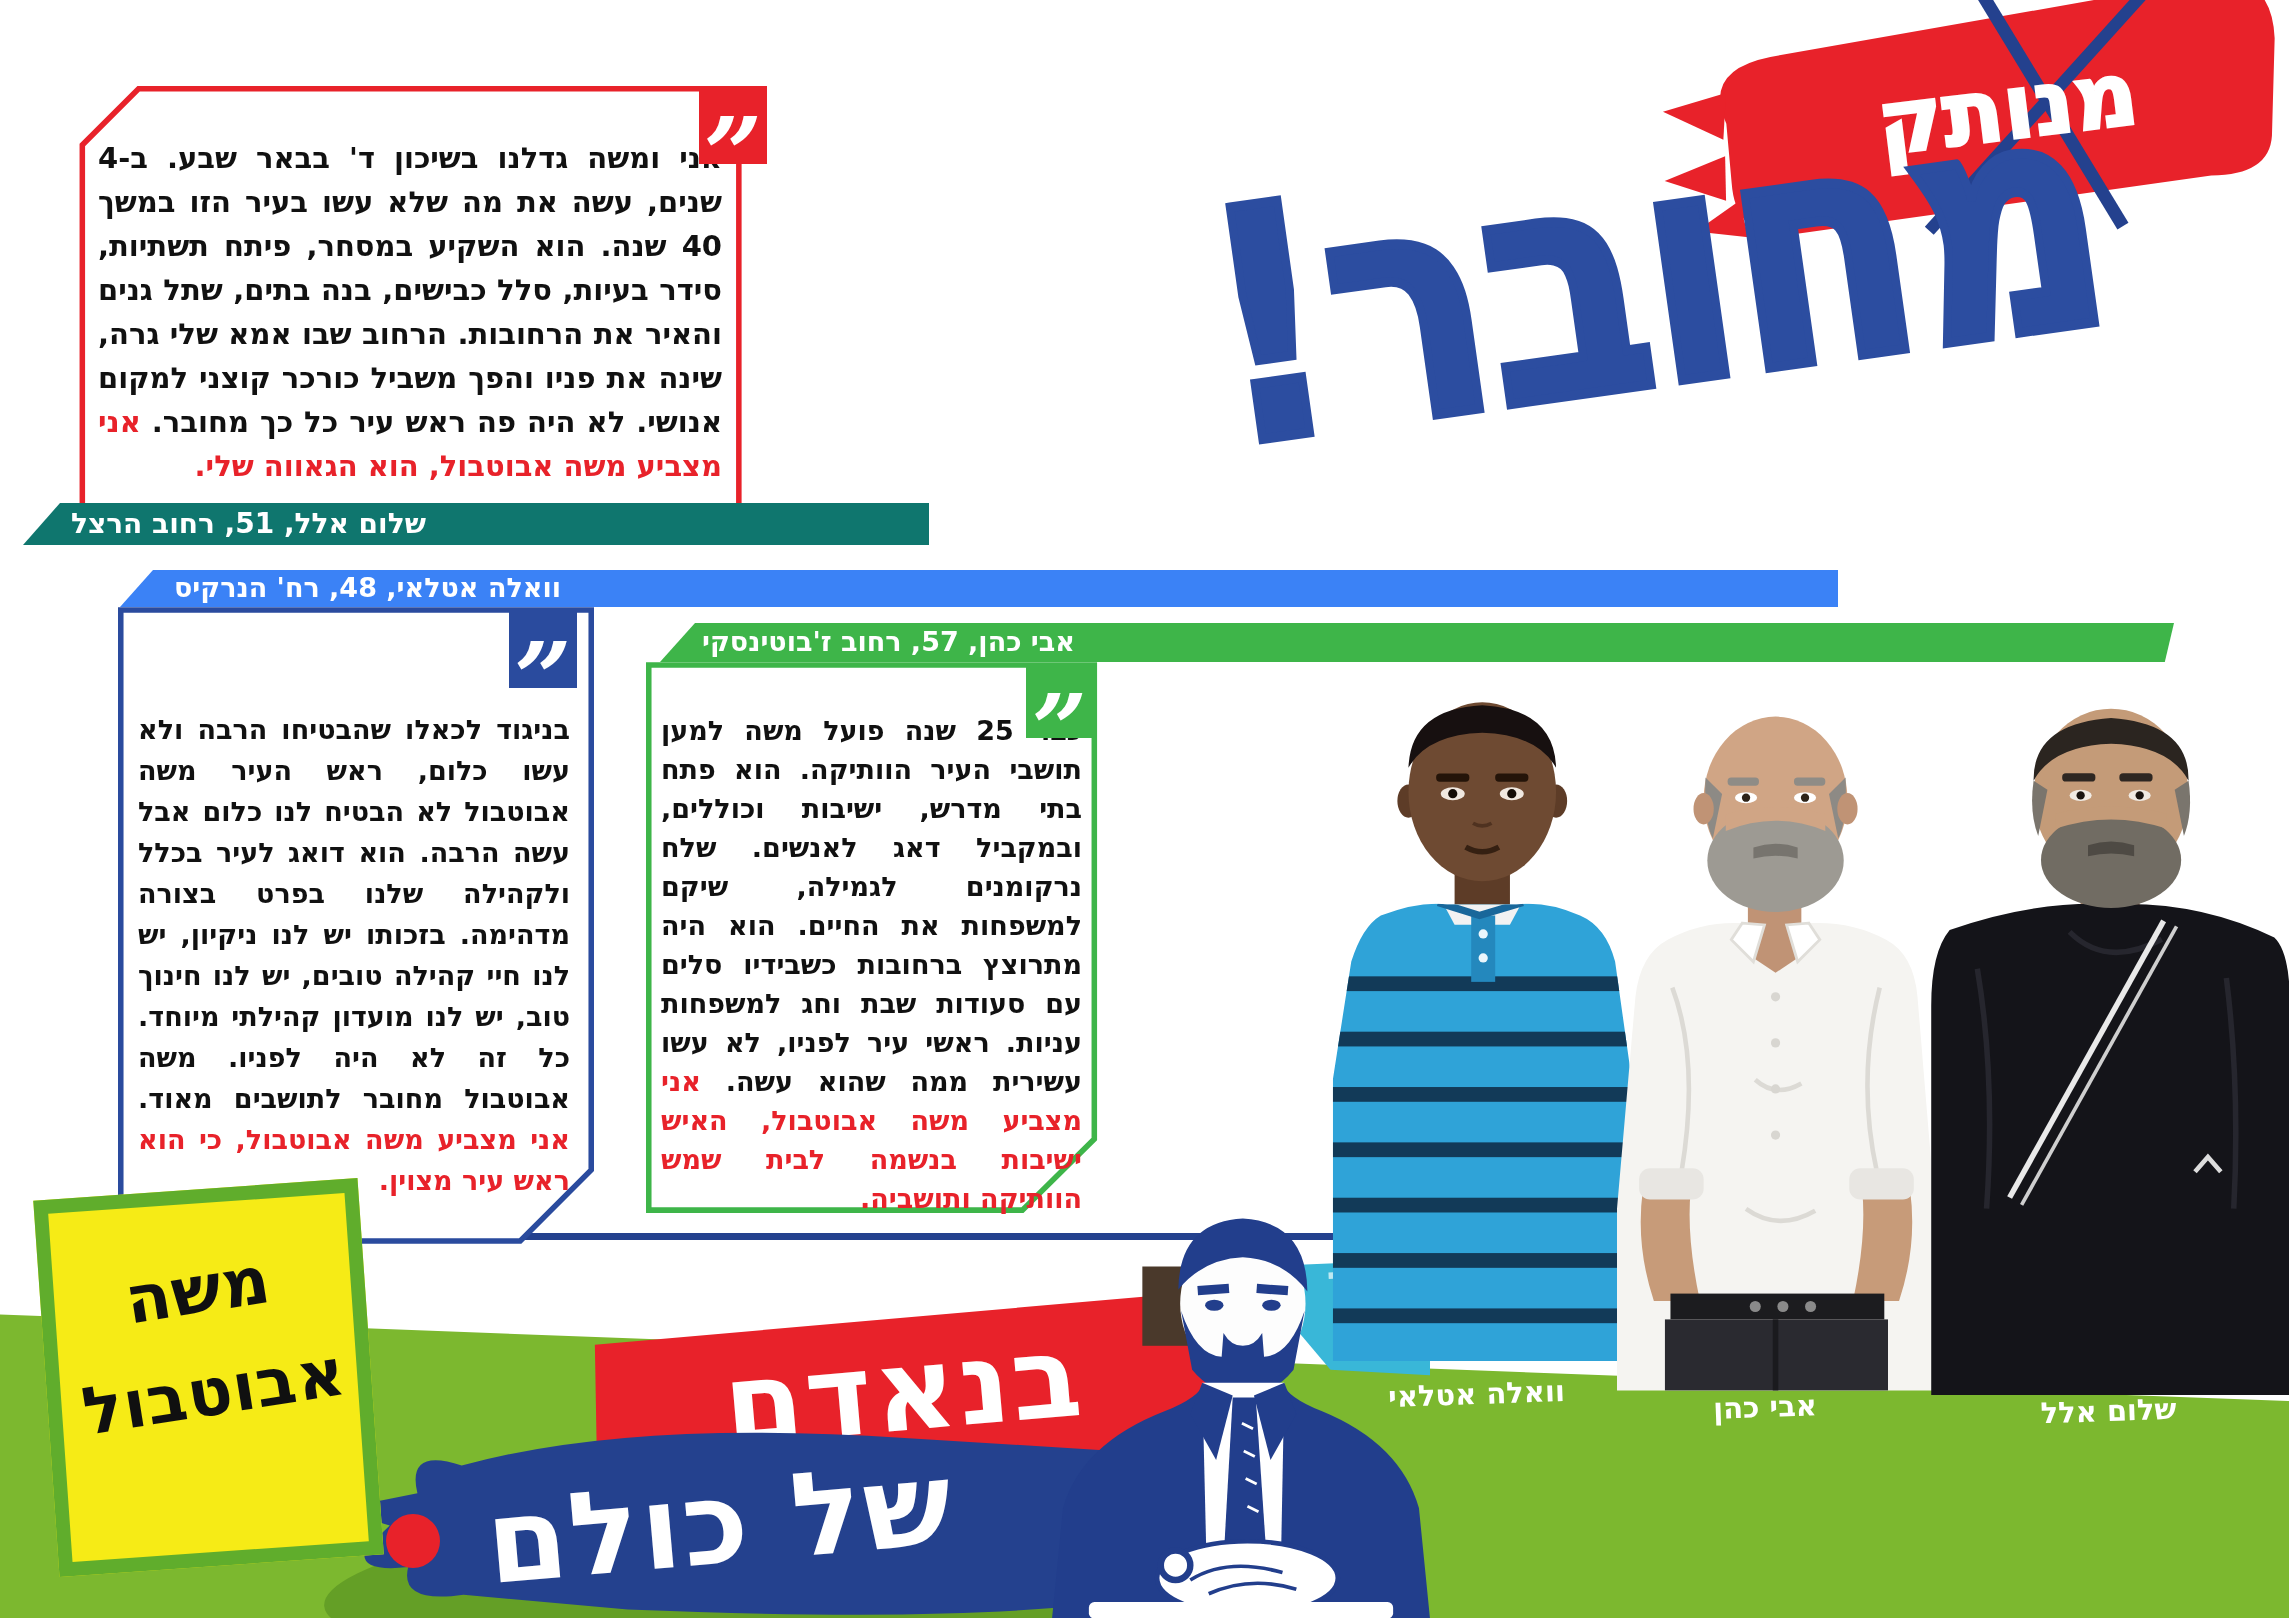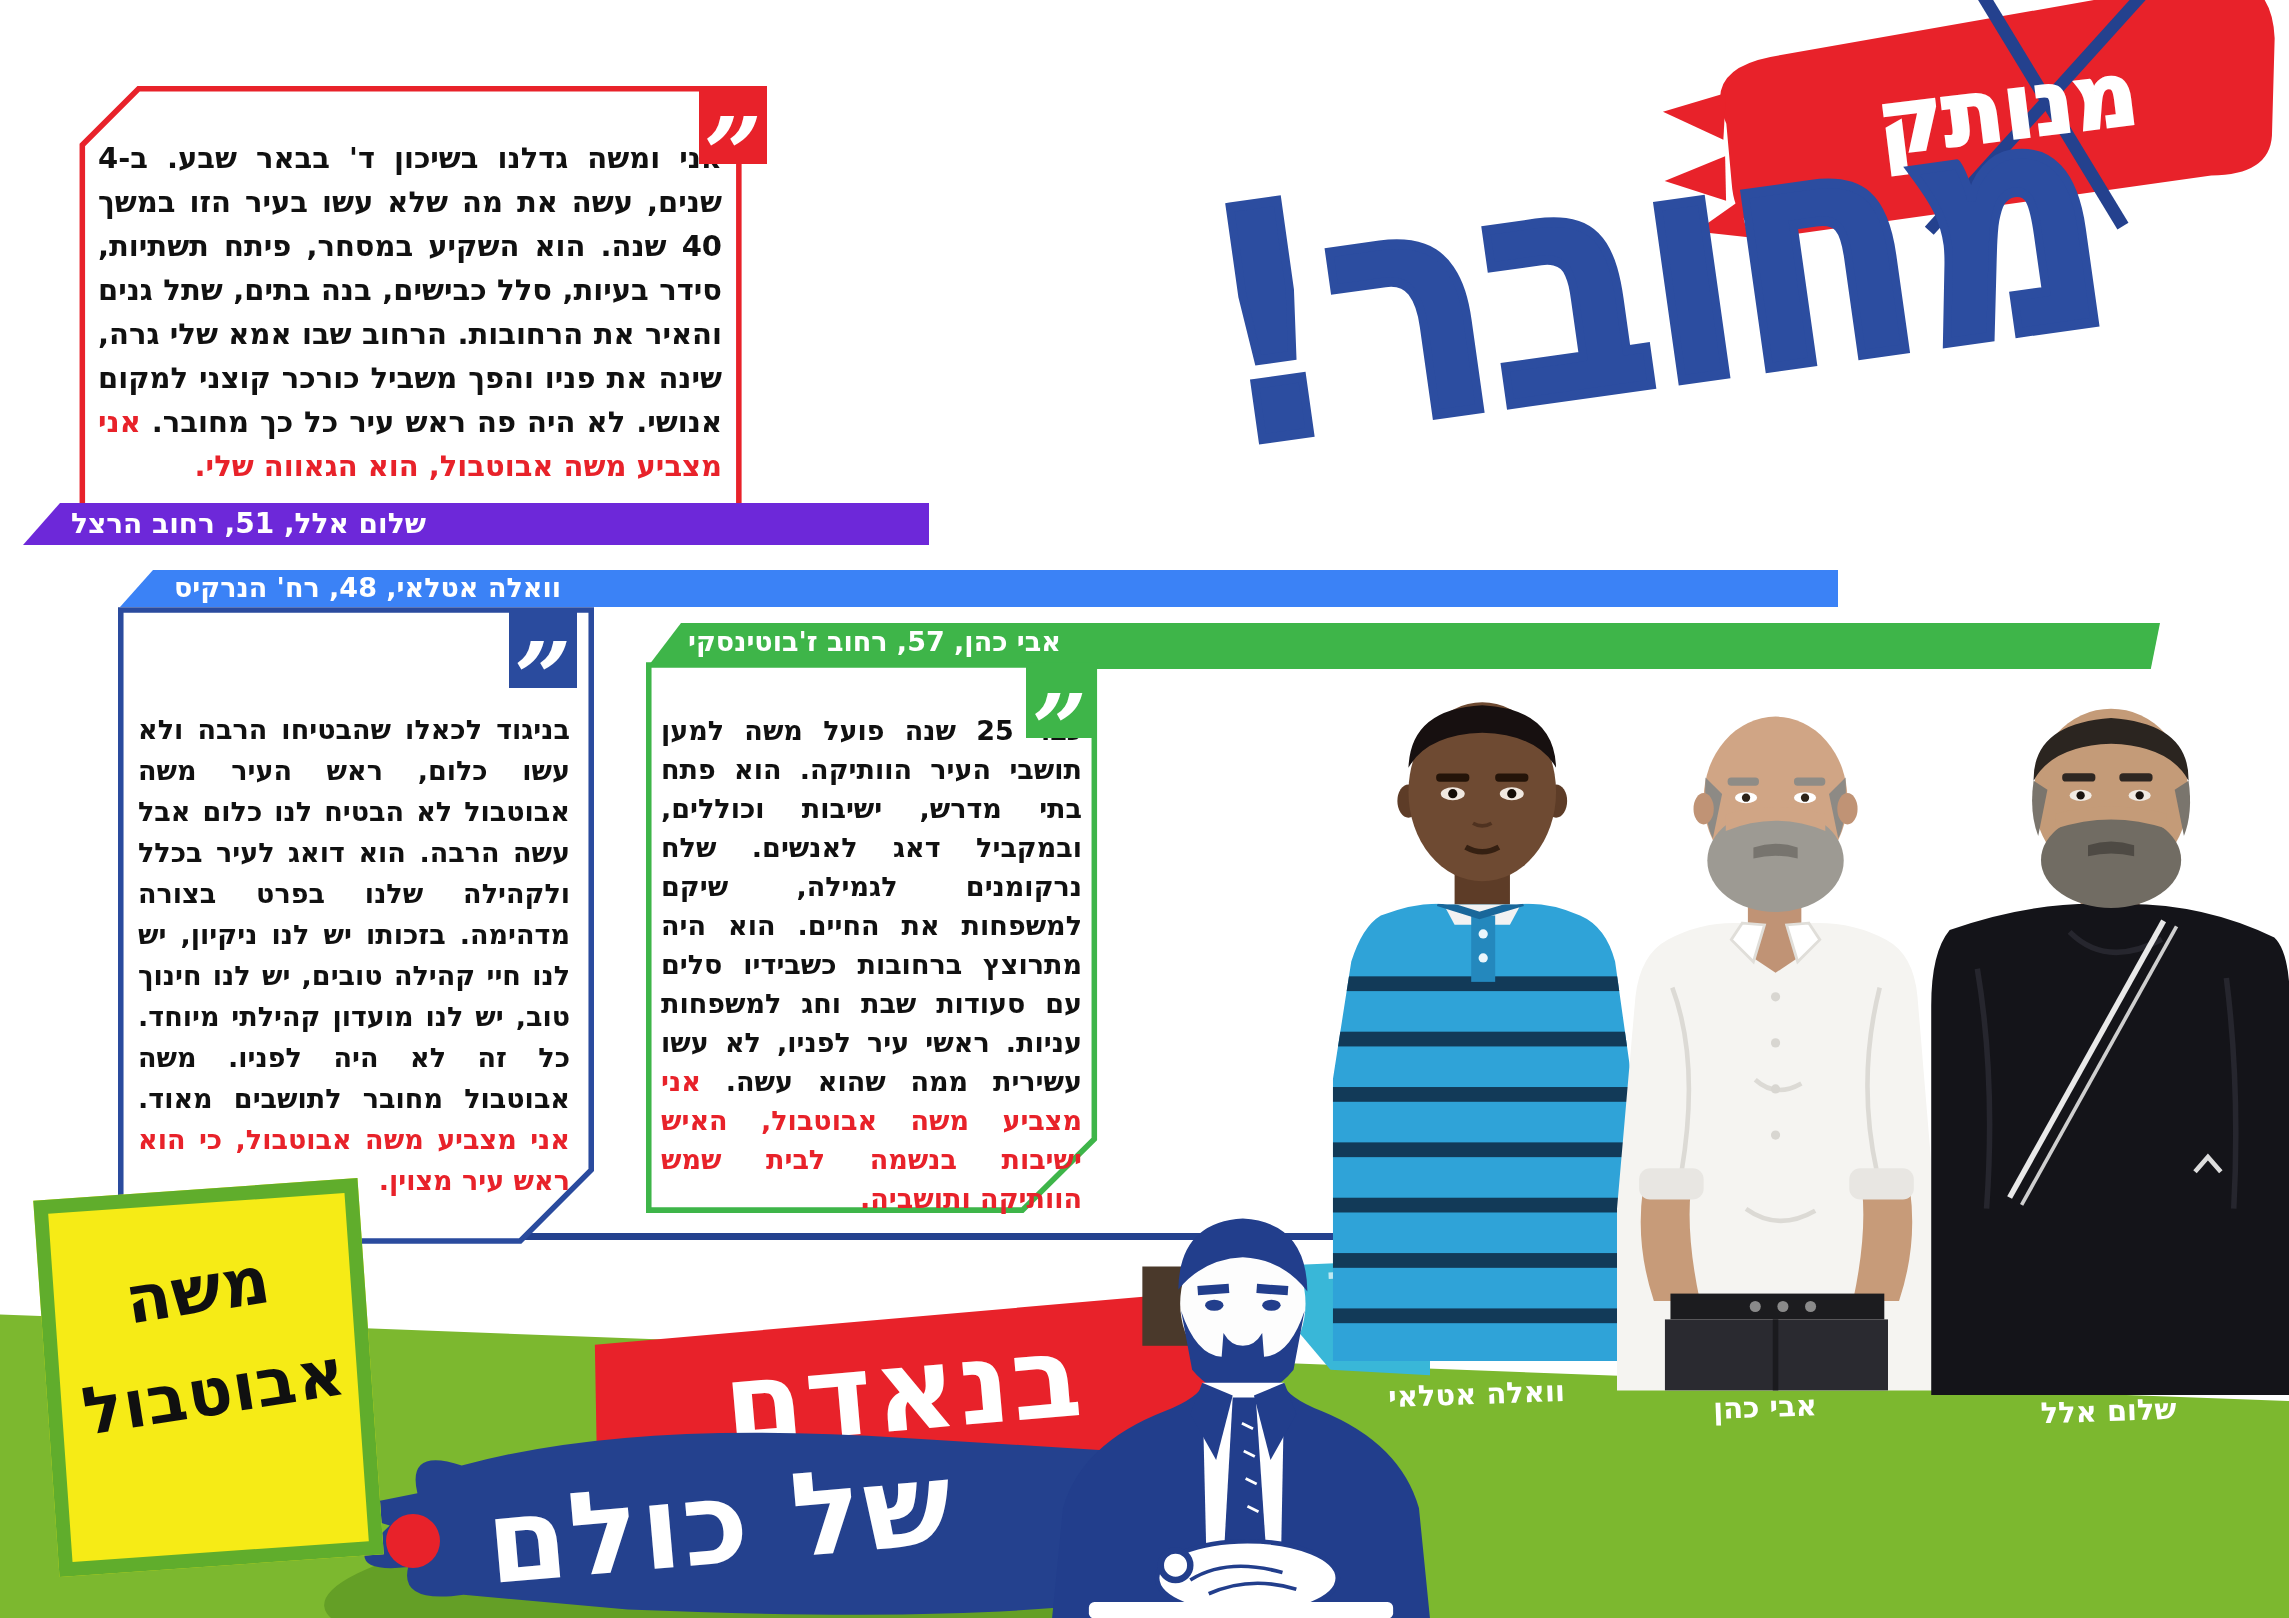--- a/index.html
+++ b/index.html
@@ -19,35 +19,35 @@
       font-size:89px;line-height:129px;text-align:center;transform:rotate(-7deg);
       -webkit-text-stroke:2.8px #fff;}
 
   
   .qtext{font-weight:bold;color:#111;text-align:justify;direction:rtl;}
   .qtext .hl{color:#e8222a;}
   .banner{color:#fff;font-weight:bold;white-space:nowrap;direction:rtl;text-align:left;}
   .qmark{color:#fff;font-weight:bold;font-style:italic;font-family:"DejaVu Serif",serif;
          text-align:center;user-select:none;}
 
-  #banner1{left:23px;top:503px;width:906px;height:42px;background:#6d28d9;
+  #banner1{left:23px;top:503px;width:906px;height:42px;background:#0f766e;
       clip-path:polygon(37px 0,100% 0,100% 100%,0 100%);
       font-size:28px;line-height:41px;padding-left:48px;box-sizing:border-box;}
   #qtext1{left:98px;top:136px;width:624px;height:360px;font-size:29px;line-height:44px;}
   #qmark1{left:699px;top:86px;width:68px;height:78px;background:#e8222a;
       font-size:102px;line-height:138px;}
 
   #banner2{left:120px;top:570px;width:1718px;height:37px;background:#3b82f6;
       clip-path:polygon(33px 0,100% 0,100% 100%,0 100%);
       font-size:27px;line-height:35px;padding-left:54px;box-sizing:border-box;}
   #qtext2{left:138px;top:709px;width:432px;height:498px;font-size:27px;line-height:41px;}
   #qmark2{left:509px;top:609px;width:68px;height:79px;background:#2a4b9e;
       font-size:100px;line-height:138px;}
 
-  #banner3{left:646px;top:623px;width:1514px;height:46px;background:#3eb549;
+  #banner3{left:660px;top:623px;width:1514px;height:39px;background:#3eb549;
       clip-path:polygon(35px 0,100% 0,calc(100% - 9.2px) 100%,0 100%);
       font-size:27px;line-height:37px;padding-left:42px;box-sizing:border-box;}
   #qtext3{left:661px;top:711px;width:421px;height:480px;font-size:27px;line-height:39px;}
   #qmark3{left:1026px;top:664px;width:67px;height:74px;background:#3eb549;
       font-size:96px;line-height:131px;}
 
   
   #blue-rule{left:377px;top:1233px;width:1913px;height:6.5px;background:#24418e;}
   #caption1,#caption2,#caption3{color:#fff;font-weight:bold;font-size:29px;
       transform:rotate(-2deg);white-space:nowrap;}

